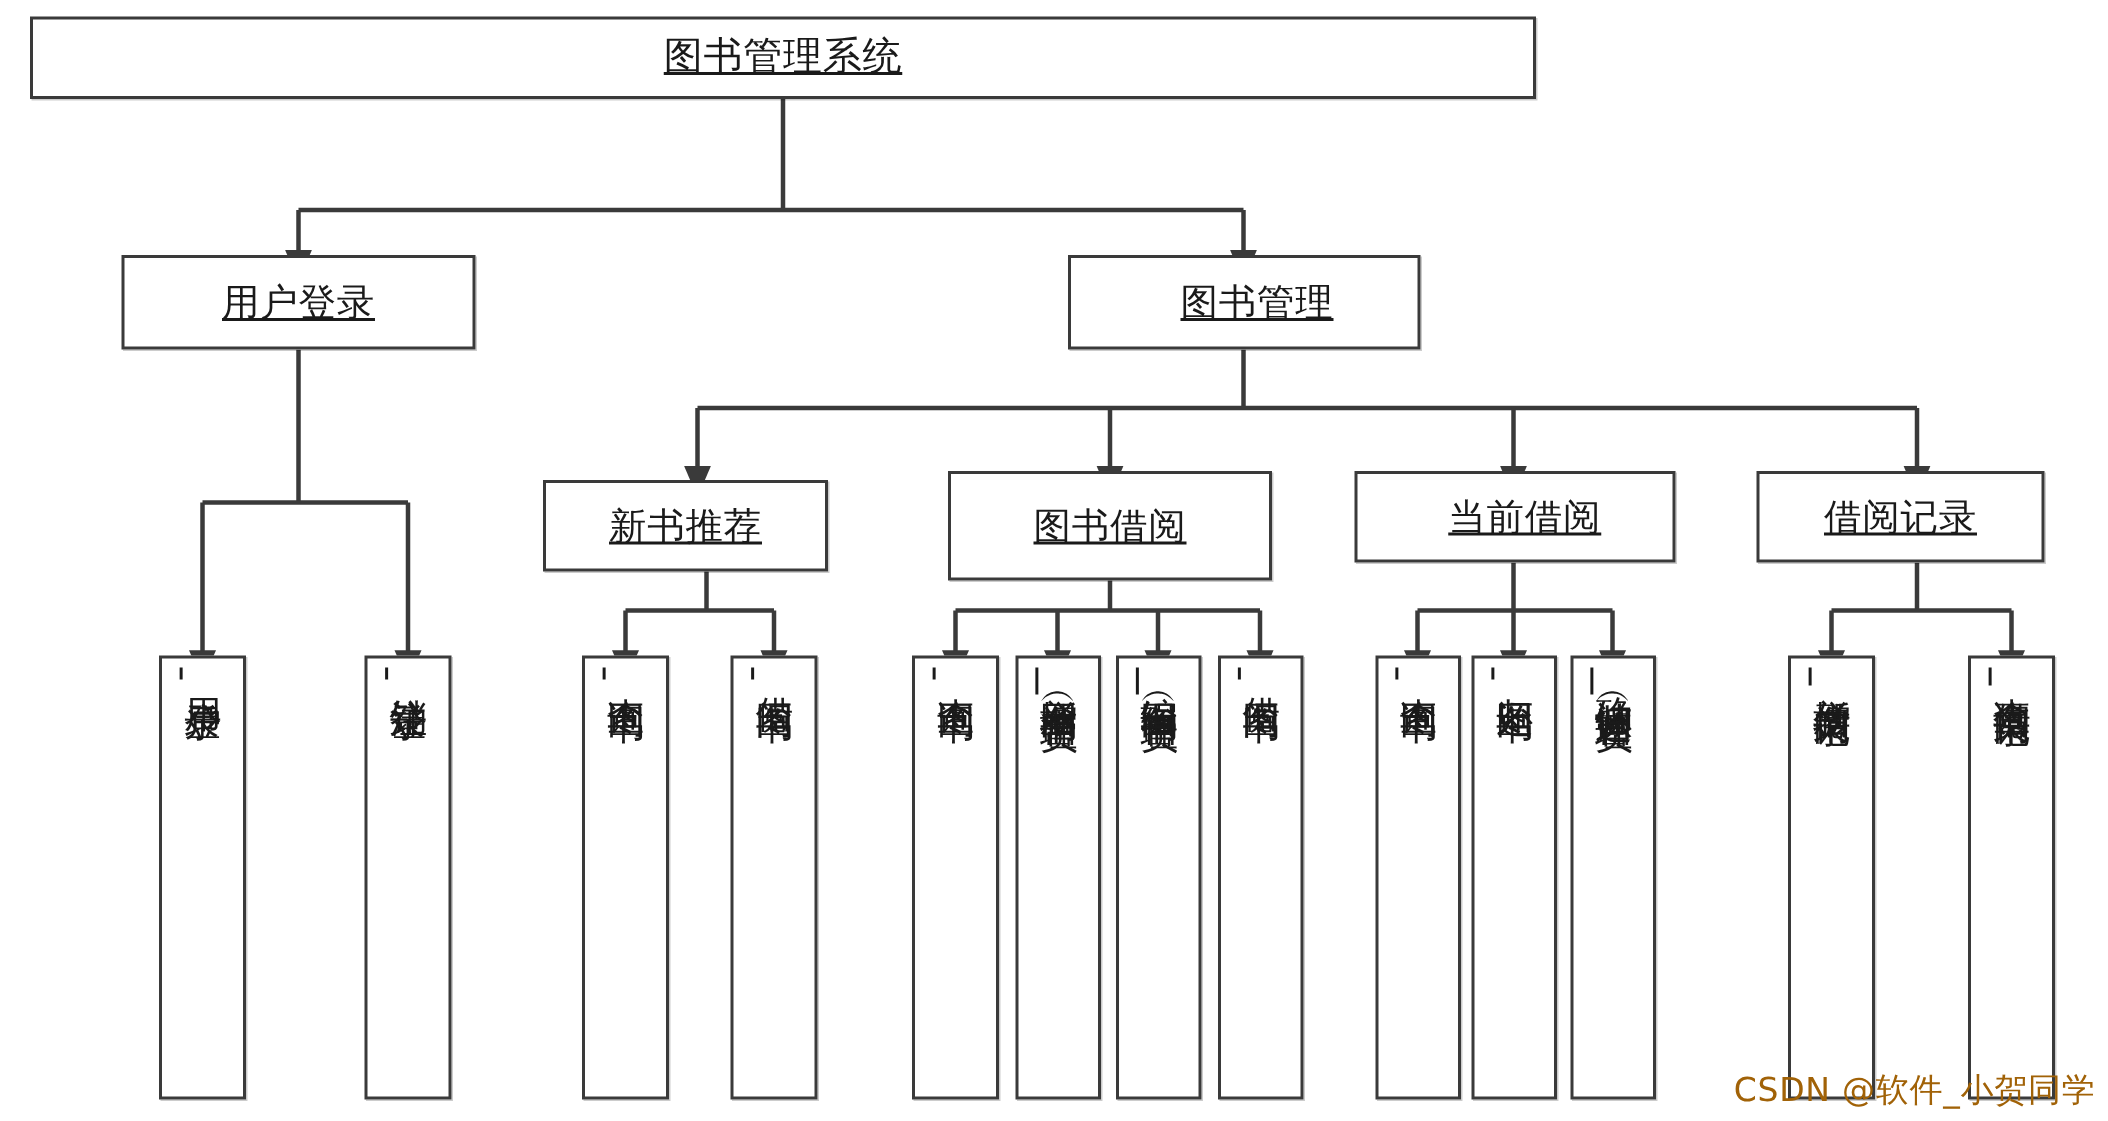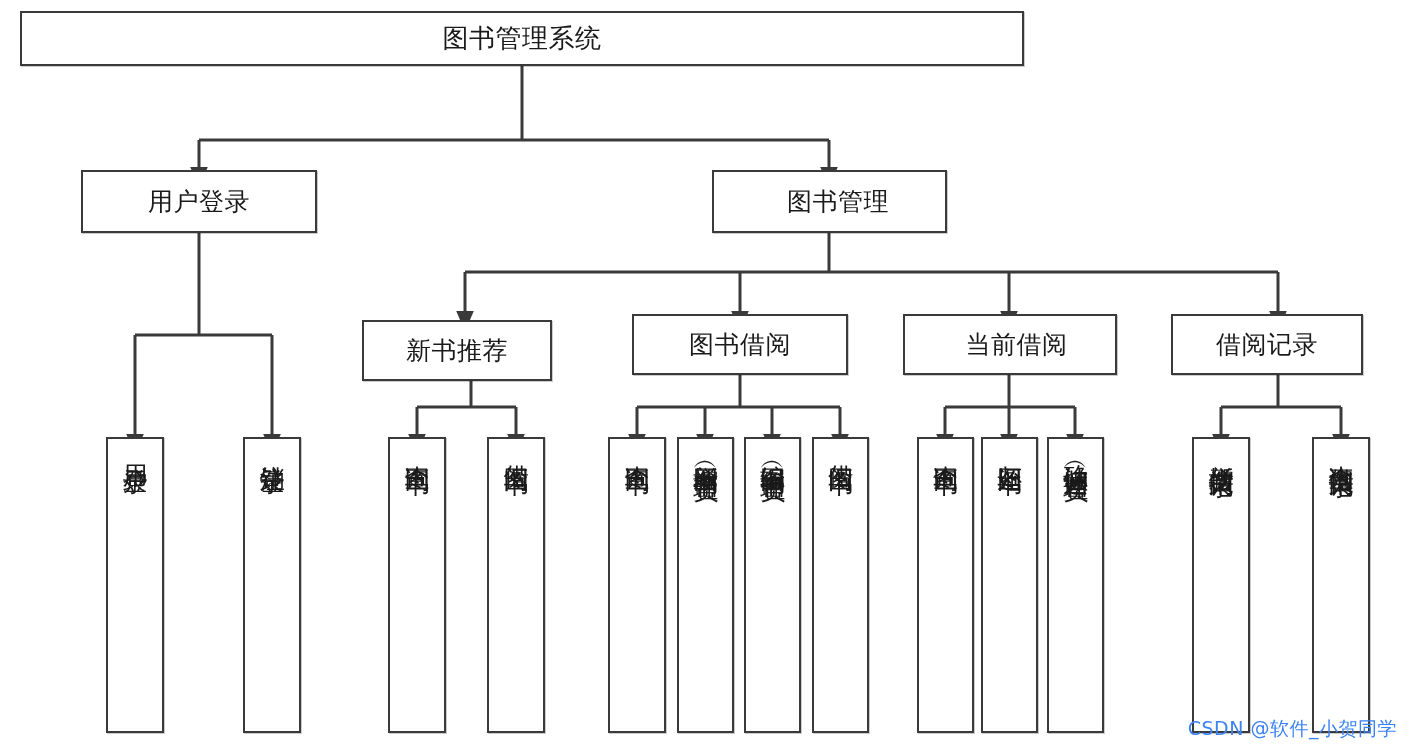--- a/index.html
+++ b/index.html
@@ -33,20 +33,21 @@
     justify-content: center;
     color: #1a1a1a;
     box-shadow: 1px 1px 0 rgba(0,0,0,0.20);
   }
   .node .label {
     display: block;
     letter-spacing: 0.5px;
     line-height: 1.18;
     text-align: center;
     white-space: nowrap;
+    text-decoration: underline;
   }
   .node.horizontal .label {
     writing-mode: horizontal-tb;
     font-size: 25px;
   }
   .node.vertical {
     align-items: flex-start;
     justify-content: center;
     padding-top: 6px;
   }
@@ -55,22 +56,22 @@
     text-orientation: upright;
     font-size: 25px;
     letter-spacing: 2px;
   }
   .node.root .label { font-size: 26px; }
 
   #watermark {
     position: absolute;
     right: 8px;
     bottom: 5px;
-    font-size: 19px;
-    color: #3b82f6;
+    font-size: 22px;
+    color: #a16207;
     letter-spacing: 0.5px;
     white-space: nowrap;
     user-select: none;
   }
 </style>
 </head>
 <body>
 
 <div id="canvas">
 
@@ -123,21 +124,21 @@
       </div>
       <div class="node horizontal" style="left: 81px; top: 170px; width: 236px; height: 63px;">
         <span class="label">用户登录</span>
       </div>
       <div class="node horizontal" style="left: 712px; top: 170px; width: 235px; height: 63px; padding-left: 17px;">
         <span class="label">图书管理</span>
       </div>
       <div class="node horizontal" style="left: 362px; top: 320px; width: 190px; height: 61px;">
         <span class="label">新书推荐</span>
       </div>
-      <div class="node horizontal" style="left: 632px; top: 314px; width: 216px; height: 61px;">
+      <div class="node horizontal" style="left: 632px; top: 314px; width: 216px; height: 73px;">
         <span class="label">图书借阅</span>
       </div>
       <div class="node horizontal" style="left: 903px; top: 314px; width: 214px; height: 61px; padding-left: 13px;">
         <span class="label">当前借阅</span>
       </div>
       <div class="node horizontal" style="left: 1171px; top: 314px; width: 192px; height: 61px; justify-content: center;">
         <span class="label">借阅记录</span>
       </div>
       <div class="node vertical" style="left: 106px; top: 437px; width: 58px; height: 296px;">
         <span class="label">用户登录</span>

